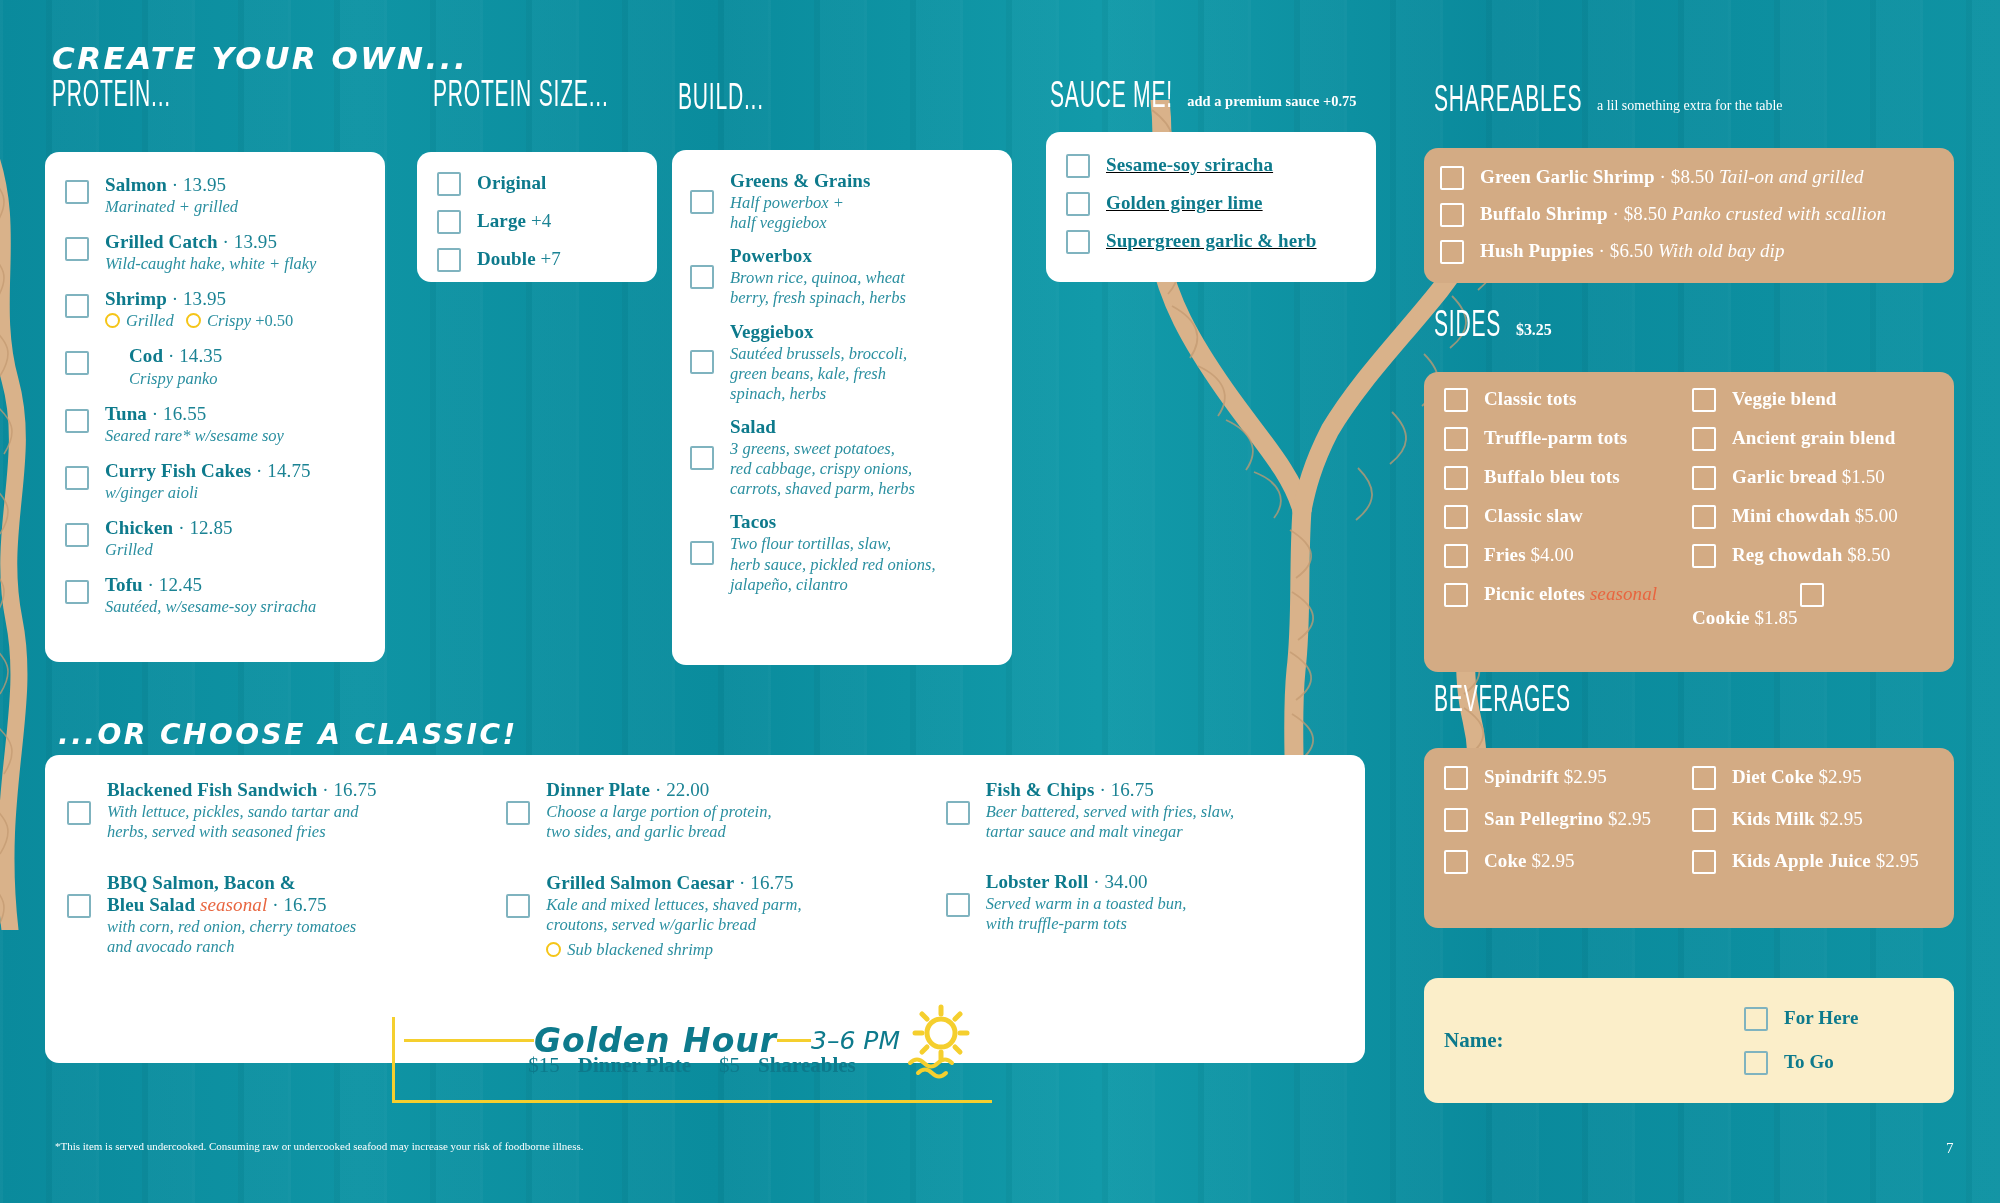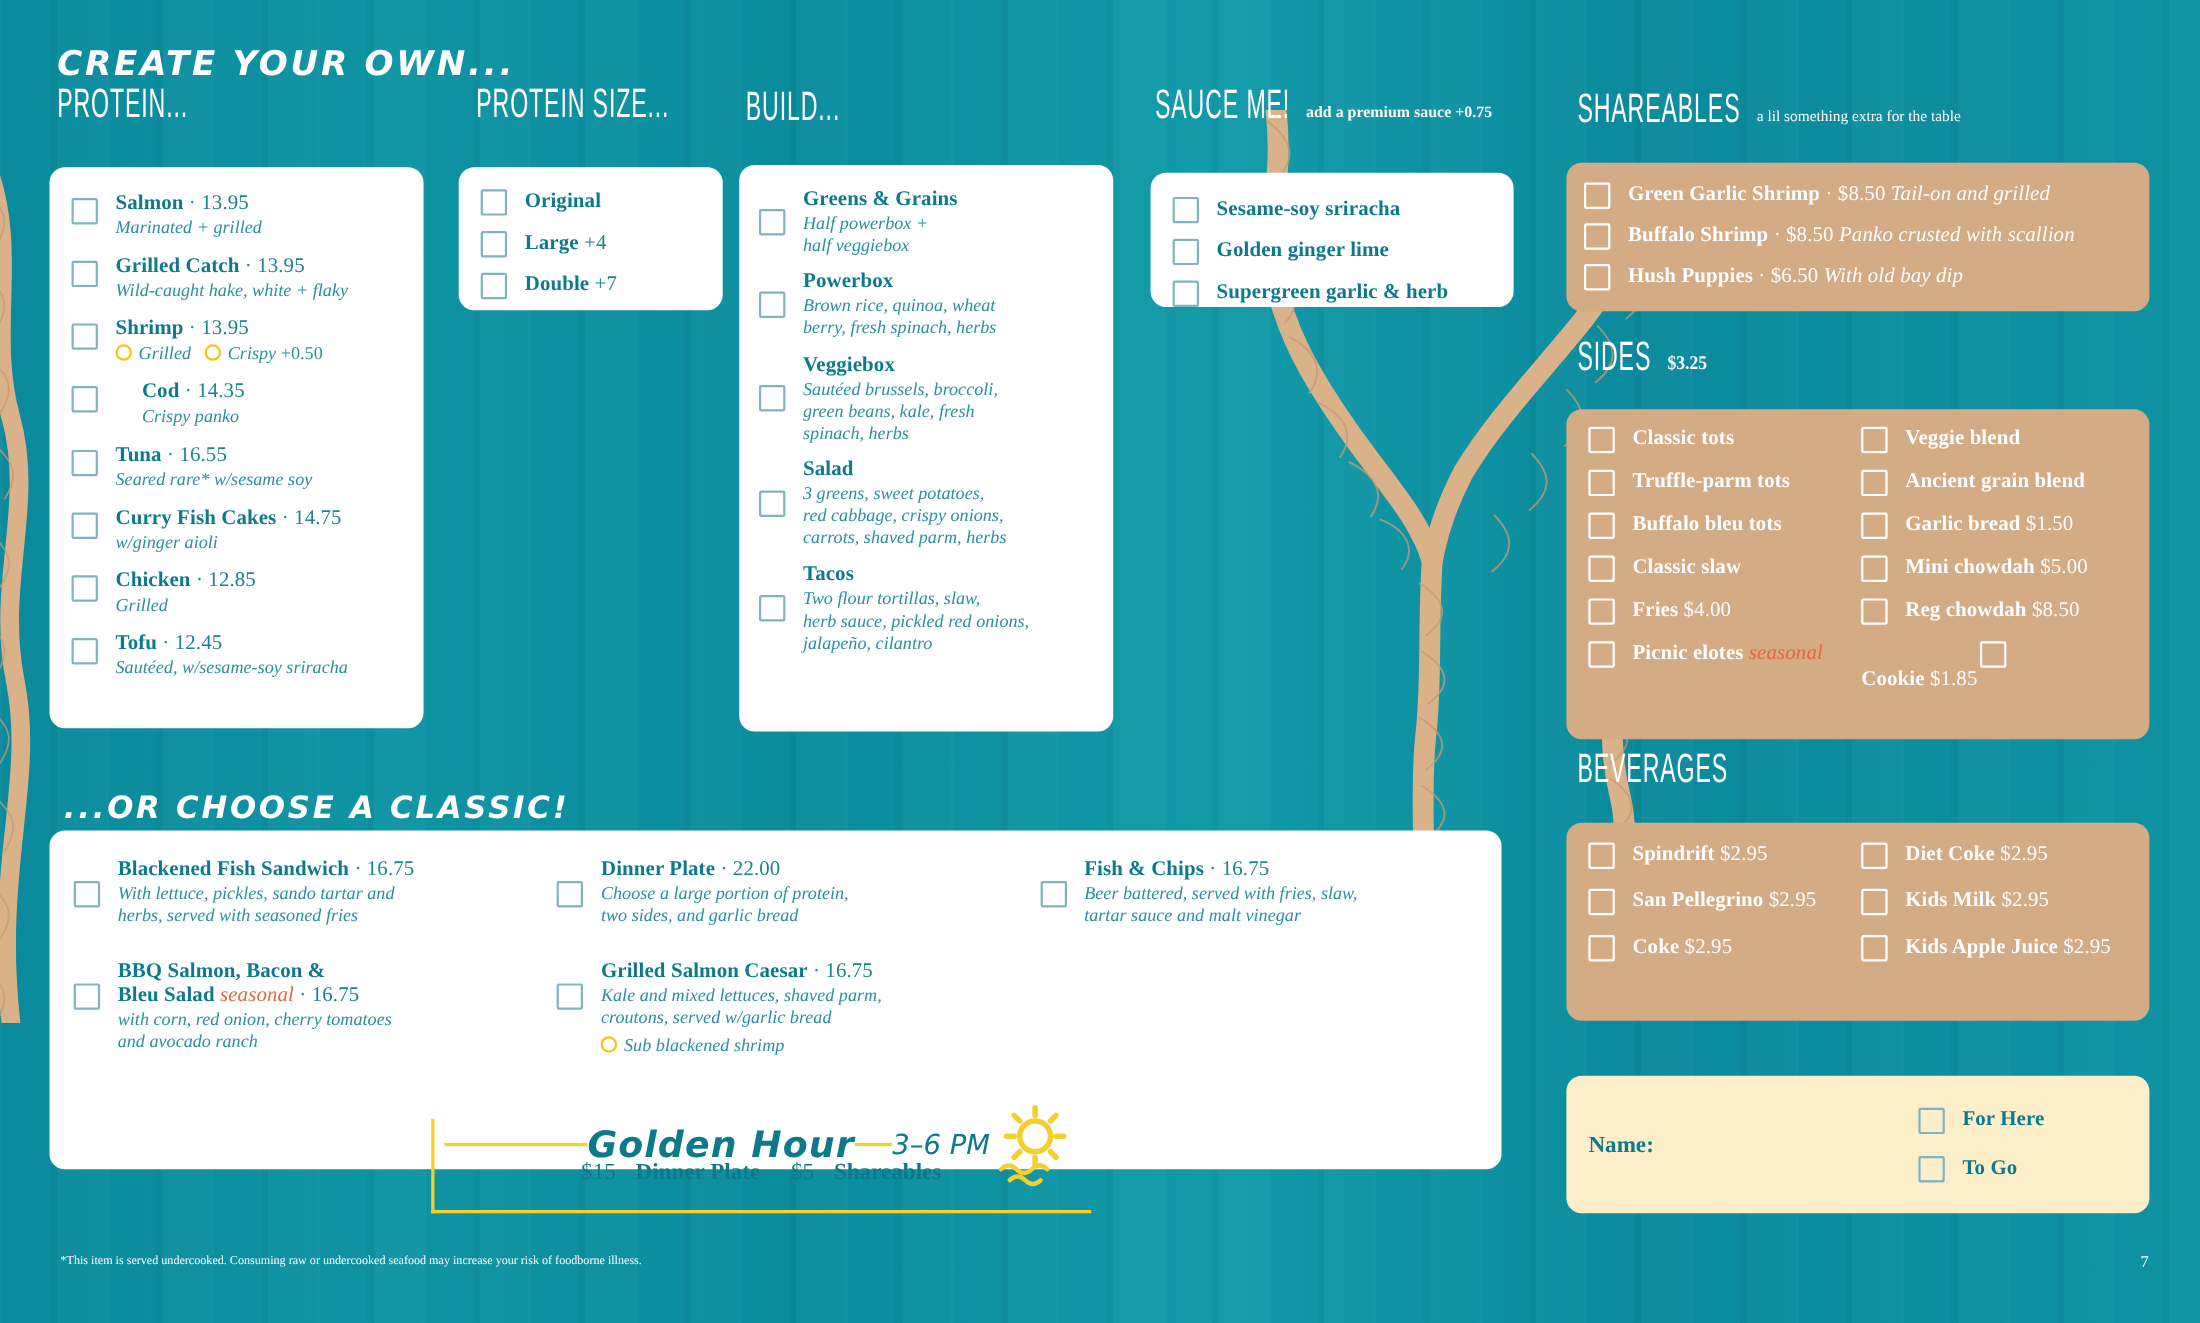--- a/index.html
+++ b/index.html
@@ -310,21 +310,21 @@
       <div class="row" style="margin-bottom:12px;">
         <div class="cbx mid" style="margin-top:0px;"></div>
         <div class="txt">
           <div class="name">Tacos</div>
           <div class="desc">Two flour tortillas, slaw,<br>herb sauce, pickled red onions,<br>jalapeño, cilantro</div>
         </div>
       </div>
     </div>
 </div>
 
-<div class="card" style="left:1046px; top:157px; width:330px; height:122px;">
+<div class="card" style="left:1046px; top:132px; width:330px; height:150px;text-decoration:underline;">
   <div id="sauce-list" style="padding:22px 16px 0 20px;">
       <div class="row" style="margin-bottom:14px;">
         <div class="cbx mid" style="margin-top:0px;"></div>
         <div class="txt">
           <div class="name">Sesame-soy sriracha</div>
         </div>
       </div>
       <div class="row" style="margin-bottom:14px;">
         <div class="cbx mid" style="margin-top:0px;"></div>
         <div class="txt">
@@ -518,20 +518,27 @@
             <div class="desc">Kale and mixed lettuces, shaved parm,<br>croutons, served w/garlic bread<div style="margin-top:4px;"><span class="radio"></span><span>Sub blackened shrimp</span></div></div>
           </div>
         </div>
       </div>
     <div id="classics-c3" style="width:400px;">
         <div class="row" style="margin-bottom:29px;">
           <div class="cbx" style="margin-top:22px;"></div>
           <div class="txt">
             <div class="name">Fish &amp; Chips<span class="price"> · 16.75</span></div>
             <div class="desc">Beer battered, served with fries, slaw,<br>tartar sauce and malt vinegar</div>
+          </div>
+        </div>
+        <div class="row" style="margin-bottom:30px;">
+          <div class="cbx" style="margin-top:22px;"></div>
+          <div class="txt">
+            <div class="name">Lobster Roll<span class="price"> · 34.00</span></div>
+            <div class="desc">Served warm in a toasted bun,<br>with truffle-parm tots</div>
           </div>
         </div>
       </div>
   </div>
 </div>
 
 <div class="gh-box" style="left:392px; top:1017px; width:600px; height:86px;"></div>
 <div style="position:absolute; left:392px; top:1017px; width:600px; z-index:4; display:flex; align-items:center; justify-content:center; gap:0; transform:translateY(-16px);">
   <div class="gh-line" style="width:130px;"></div>
   <div class="gh-title">Golden Hour</div>

